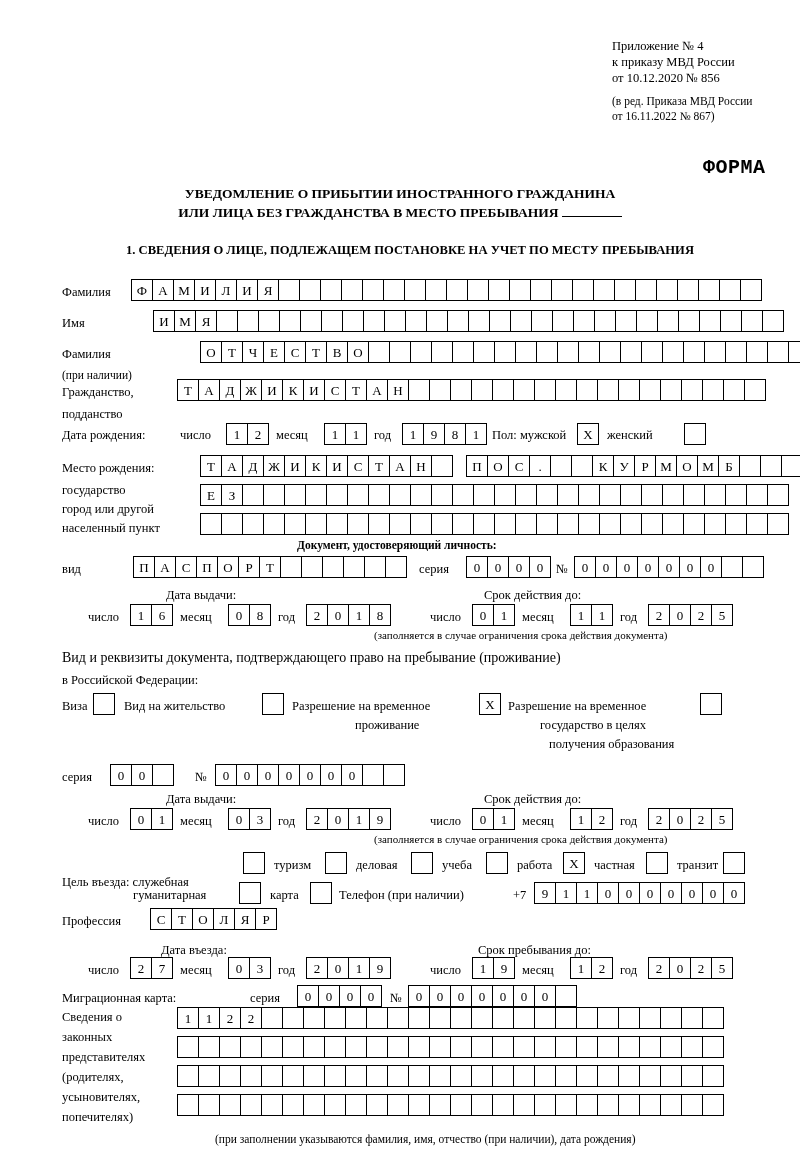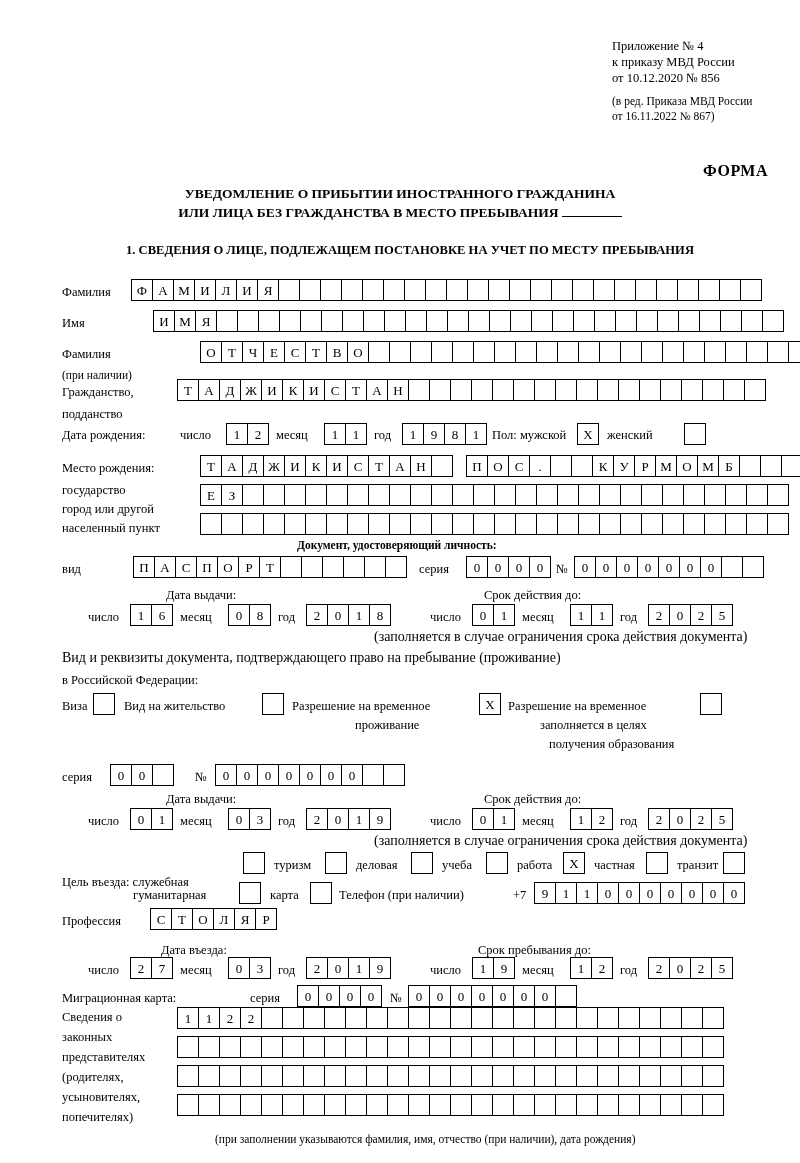--- a/index.html
+++ b/index.html
@@ -12,22 +12,22 @@
   }
   .page{position:relative;width:800px;height:1163px;}
 
   
   .hdr{
     position:absolute;left:612px;top:38px;width:180px;
     font-size:12.5px;line-height:16px;
   }
   .hdr .small{font-size:11.5px;line-height:15px;margin-top:8px;}
   .form-word{
-    position:absolute;left:703px;top:162px;
-    font-weight:bold;font-size:16px;letter-spacing:.5px;
+    position:absolute;left:703px;top:156px;
+    font-weight:bold;font-size:20px;letter-spacing:.5px;font-family:Liberation Mono, monospace;
   }
 
   .title{
     position:absolute;left:70px;top:184px;width:660px;
     text-align:center;font-weight:bold;font-size:13.5px;line-height:19px;
   }
   .title .ul{display:inline-block;border-bottom:1px solid #000;width:60px;}
 
   .section1{
     position:absolute;left:40px;top:243px;width:740px;
@@ -42,21 +42,21 @@
   
   .cells{position:absolute;display:flex;}
   .cell{
     width:22px;height:22px;border:1px solid #000;
     margin-right:-1px;
     font-size:13px;line-height:22px;text-align:center;
     font-family:"Liberation Serif", serif;
     box-sizing:border-box;background:#fff;
   }
 
-  .note{position:absolute;font-size:14px;}
+  .note{position:absolute;font-size:11px;}
   .center-note{position:absolute;font-size:11.5px;}
 </style>
 </head>
 <body>
 
 <div class="page">
 
   <div class="hdr">
     <div>Приложение № 4</div>
     <div>к приказу МВД России</div>
@@ -422,21 +422,21 @@
   <div class="lbl" style="left:124px;top:699px;">Вид на жительство</div>
   <div class="cells" id="row-residence" style="left:262px;top:693px;">
       <div class="cell"></div>
     </div>
   <div class="lbl" style="left:292px;top:699px;">Разрешение на временное</div>
   <div class="lbl" style="left:355px;top:718px;">проживание</div>
   <div class="cells" id="row-temp-residence" style="left:479px;top:693px;">
       <div class="cell">X</div>
     </div>
   <div class="lbl" style="left:508px;top:699px;">Разрешение на временное</div>
-  <div class="lbl" style="left:540px;top:718px;">заполняется в целях</div>
+  <div class="lbl" style="left:540px;top:718px;">государство в целях</div>
   <div class="lbl" style="left:549px;top:737px;">получения образования</div>
   <div class="cells" id="row-edu-residence" style="left:700px;top:693px;">
       <div class="cell"></div>
     </div>
 
   <div class="lbl" style="left:62px;top:770px;">серия</div>
   <div class="cells" id="row-permit-series" style="left:110px;top:764px;">
       <div class="cell">0</div>
       <div class="cell">0</div>
       <div class="cell"></div>

